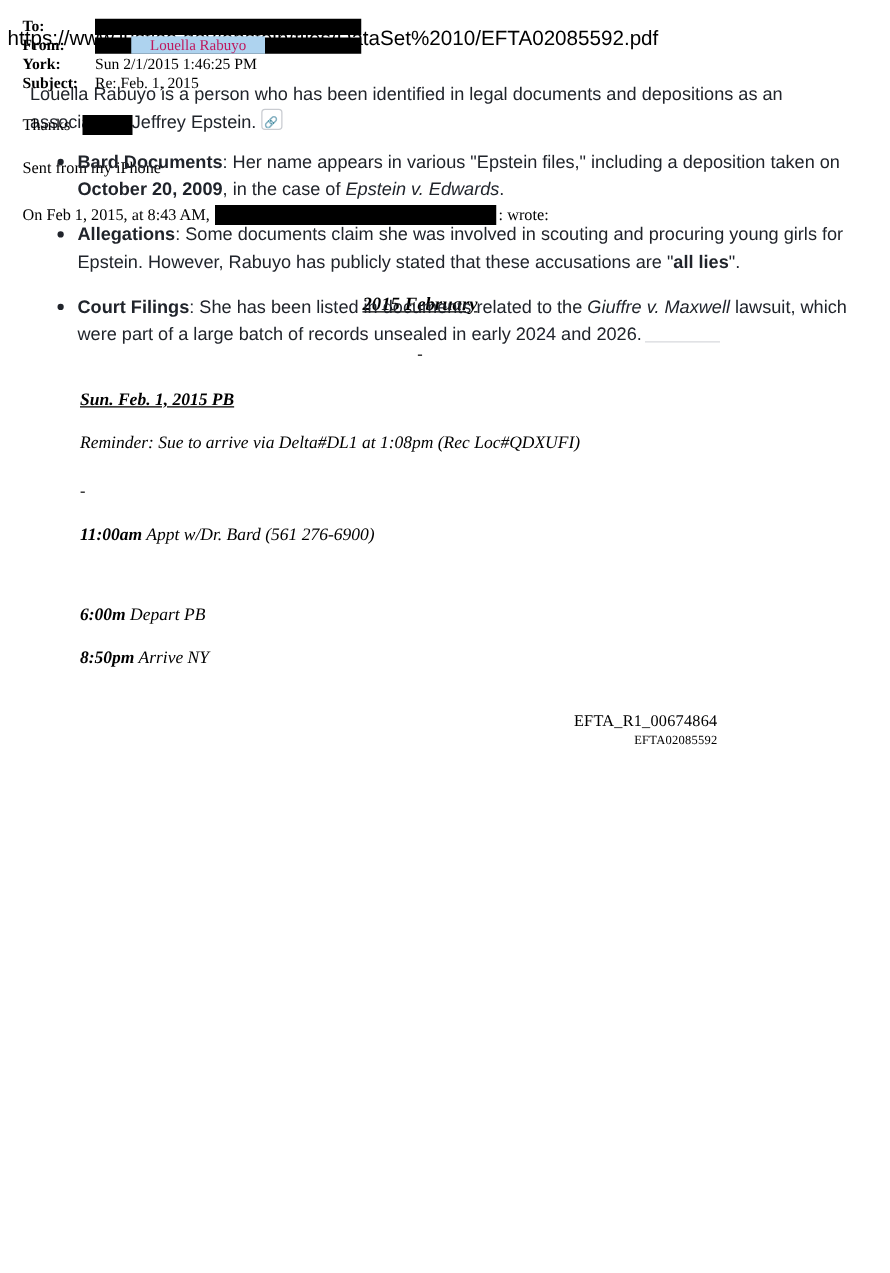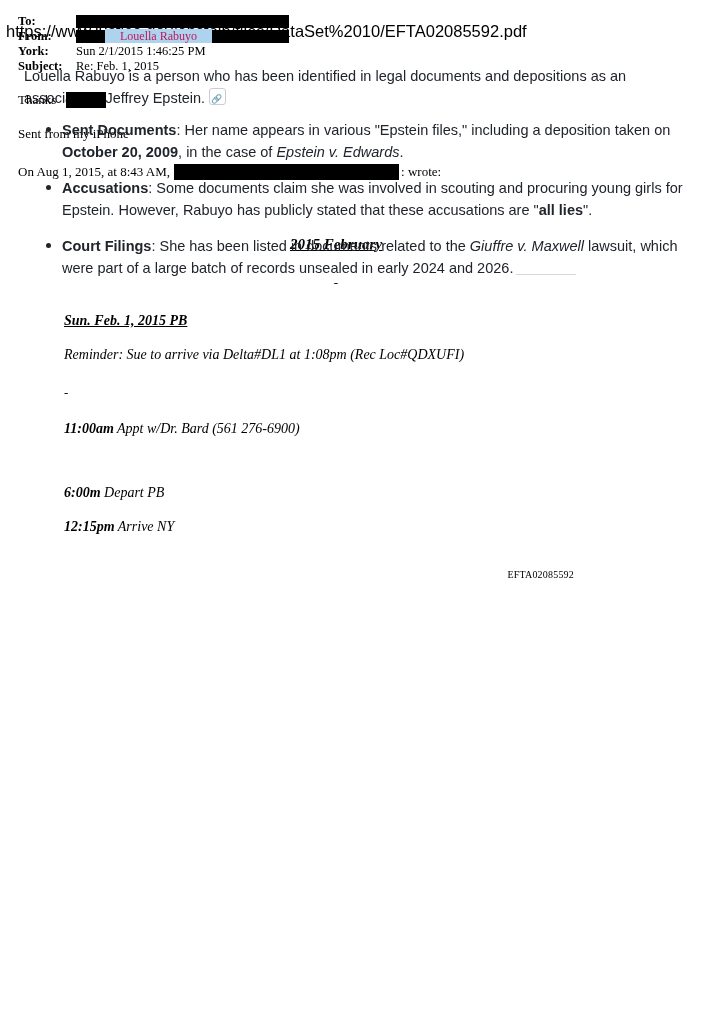--- a/index.html
+++ b/index.html
@@ -272,21 +272,21 @@
   </div>
 
   <div class="thanks-line">
     <span>Thanks</span>
     <span class="redact redact-thanks"></span>
   </div>
 
   <div class="sent-iphone">Sent from my iPhone</div>
 
   <div class="wrote-line">
-    <span>On Aug 1, 2015, at 8:43 AM,</span>
+    <span>On Feb 1, 2015, at 8:43 AM,</span>
     <span class="redact redact-wrote"></span>
     <span>: wrote:</span>
   </div>
 
   <div class="cal">
     <div class="cal-title">2015 February</div>
     <div class="cal-dash-center">-</div>
     <div class="cal-day">Sun. Feb. 1, 2015 PB</div>
     <div class="cal-reminder">Reminder: Sue to arrive via Delta#DL1 at 1:08pm (Rec Loc#QDXUFI)</div>
     <div class="cal-dash">-</div>
@@ -295,41 +295,42 @@
       <span class="t">11:00am</span>
       <span>Appt w/Dr. Bard (561 276-6900)</span>
     </div>
 
     <div class="cal-appt gap">
       <span class="t">6:00m</span>
       <span>Depart PB</span>
     </div>
 
     <div class="cal-appt gap2">
-      <span class="t">12:15pm</span>
+      <span class="t">8:50pm</span>
       <span>Arrive NY</span>
     </div>
   </div>
 
   <div class="bates">
+    <div class="bates-1">EFTA_R1_00674864</div>
     <div class="bates-2">EFTA02085592</div>
   </div>
 </div>
 
 <div class="url-line">https://www.justice.gov/epstein/files/DataSet%2010/EFTA02085592.pdf</div>
 
 <div class="summary">
   <p class="intro">
     <span>Louella Rabuyo is a person who has been identified in legal documents and depositions as an associate of </span><span class="underline-name">Jeffrey Epstein</span><span>.</span><span class="link-chip"></span>
   </p>
 
   <ul class="bullets">
     <li>
-      <span class="b">Sent Documents</span><span>: Her name appears in various "Epstein files," including a deposition taken on </span><span class="b">October 20, 2009</span><span>, in the case of </span><span class="i">Epstein v. Edwards</span><span>.</span>
+      <span class="b">Bard Documents</span><span>: Her name appears in various "Epstein files," including a deposition taken on </span><span class="b">October 20, 2009</span><span>, in the case of </span><span class="i">Epstein v. Edwards</span><span>.</span>
     </li>
     <li>
-      <span class="b">Accusations</span><span>: Some documents claim she was involved in scouting and procuring young girls for Epstein. However, Rabuyo has publicly stated that these accusations are "</span><span class="b">all lies</span><span>".</span>
+      <span class="b">Allegations</span><span>: Some documents claim she was involved in scouting and procuring young girls for Epstein. However, Rabuyo has publicly stated that these accusations are "</span><span class="b">all lies</span><span>".</span>
     </li>
     <li>
       <span class="b">Court Filings</span><span>: She has been listed in documents related to the </span><span class="i">Giuffre v. Maxwell</span><span> lawsuit, which were part of a large batch of records unsealed in early 2024 and 2026.</span><span class="caret-box"></span>
     </li>
   </ul>
 </div>
 
 </body></html>

